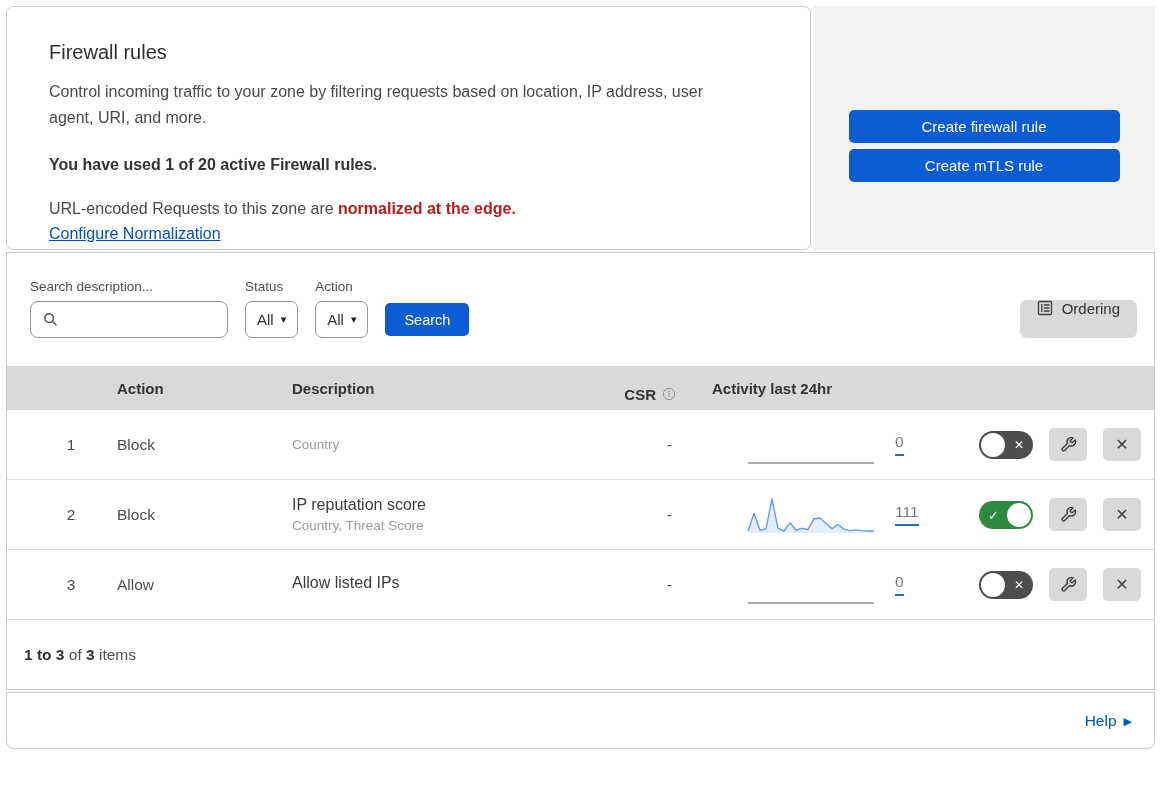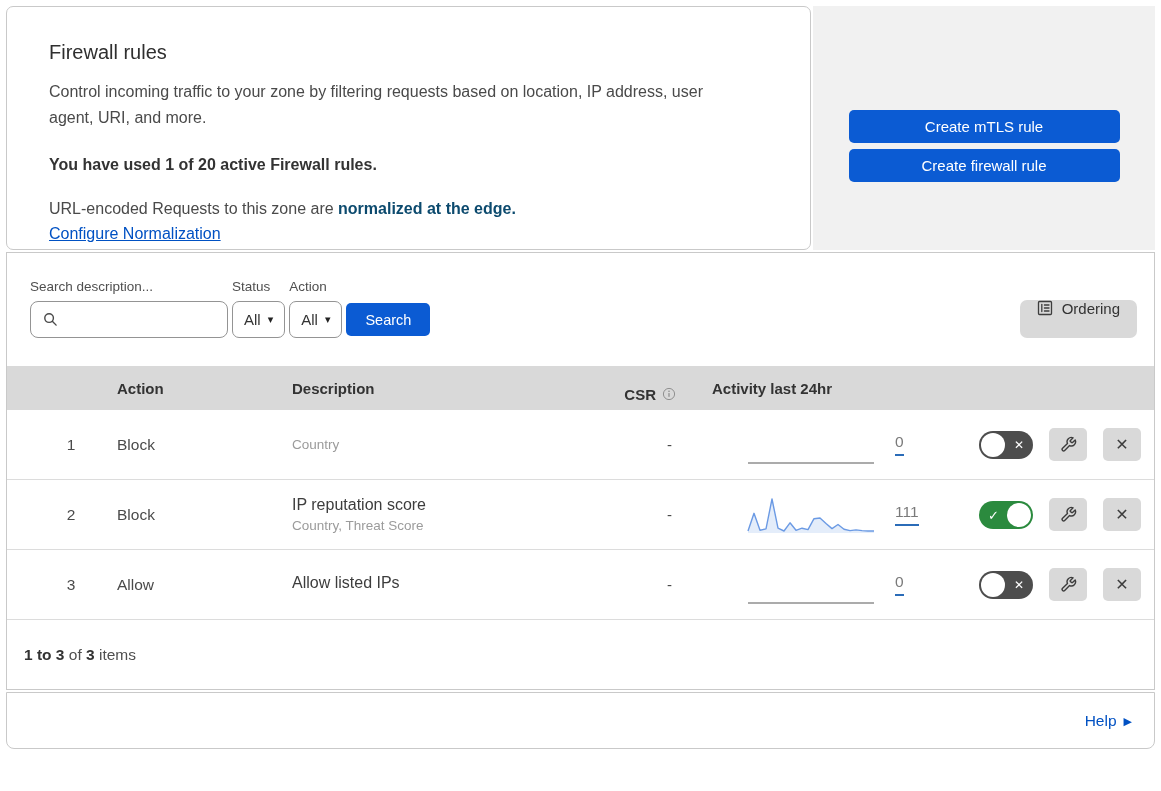--- a/index.html
+++ b/index.html
@@ -14,37 +14,37 @@
   
   .top-row { display: flex; align-items: stretch; height: 244px; margin-bottom: 2px; }
   .intro-card {
     width: 805px; background: #fff; border: 1px solid #c9c9c9; border-radius: 7px;
     padding: 34px 60px 0 42px;
   }
   .title { font-size: 20px; font-weight: 400; color: #2f2f2f; margin: 0 0 15px; }
   .desc  { font-size: 16px; color: #4a4a4a; line-height: 1.62; margin: 0 0 25px; max-width: 722px; }
   .usage { font-size: 16px; font-weight: 700; color: #333; margin: 0 0 26px; }
   .norm  { font-size: 16px; color: #4a4a4a; margin: 0 0 7px; }
-  .norm strong { color: #0c4a6e; }
+  .norm strong { color: #b91c1c; }
   a.link { font-size: 16px; color: #0051c3; text-decoration: underline; cursor: pointer; }
 
   .actions-panel {
     flex: 1; margin-left: 2px; background: #f1f1f1;
     display: flex; flex-direction: column; align-items: center; gap: 6px; padding-top: 104px;
   }
   .btn-primary {
     background: #0b5bd3; color: #fff; border: none; border-radius: 5px;
     font-family: inherit; font-size: 15px; cursor: pointer;
   }
   .panel-btn { width: 271px; height: 33px; }
 
   
   .main-card { border: 1px solid #c9c9c9; background: #fff; }
 
-  .filter-bar { display: flex; align-items: flex-end; gap: 4px; padding: 26px 17px 28px 23px; }
+  .filter-bar { display: flex; align-items: flex-end; gap: 17px; padding: 26px 17px 28px 23px; }
   .fgroup { display: flex; flex-direction: column; }
   .flabel { font-size: 13.5px; color: #4f4f4f; margin-bottom: 7px; }
   .search-box {
     width: 198px; height: 37px; border: 1px solid #949494; border-radius: 8px;
     display: flex; align-items: center; padding: 0 10px 0 12px; background: #fff;
   }
   .search-box input {
     border: none; outline: none; flex: 1; min-width: 0; margin-left: 8px;
     font-family: inherit; font-size: 15px; background: transparent;
   }
@@ -123,22 +123,22 @@
   <div class="top-row">
     <section class="intro-card">
       <h1 class="title">Firewall rules</h1>
       <p class="desc">Control incoming traffic to your zone by filtering requests based on location, IP address, user agent, URI, and more.</p>
       <p class="usage">You have used 1 of 20 active Firewall rules.</p>
       <p class="norm"><span>URL-encoded Requests to this zone are</span> <strong>normalized at the edge.</strong></p>
       <a class="link">Configure Normalization</a>
     </section>
 
     <aside class="actions-panel">
+      <button class="btn-primary panel-btn">Create firewall rule</button>
       <button class="btn-primary panel-btn">Create mTLS rule</button>
-      <button class="btn-primary panel-btn">Create firewall rule</button>
     </aside>
   </div>
 
   <section class="main-card">
 
     <div class="filter-bar">
       <div class="fgroup">
         <span class="flabel">Search description...</span>
         <div class="search-box">
           <span style="display:flex">

